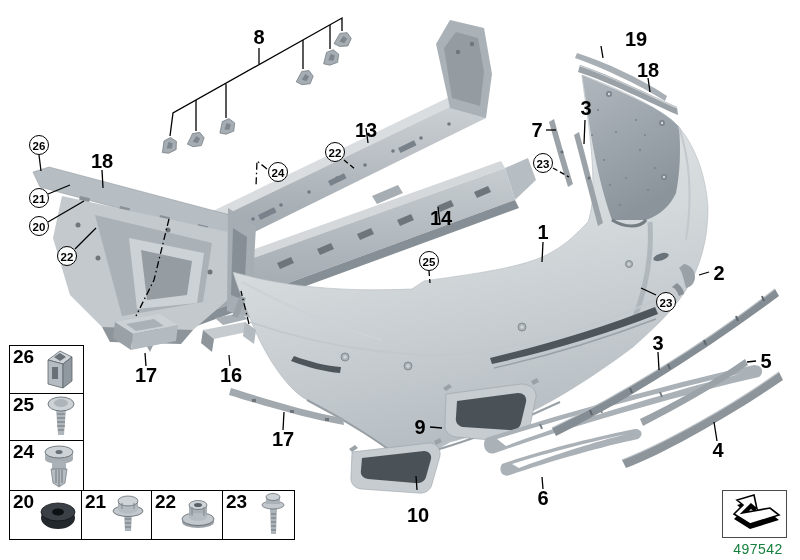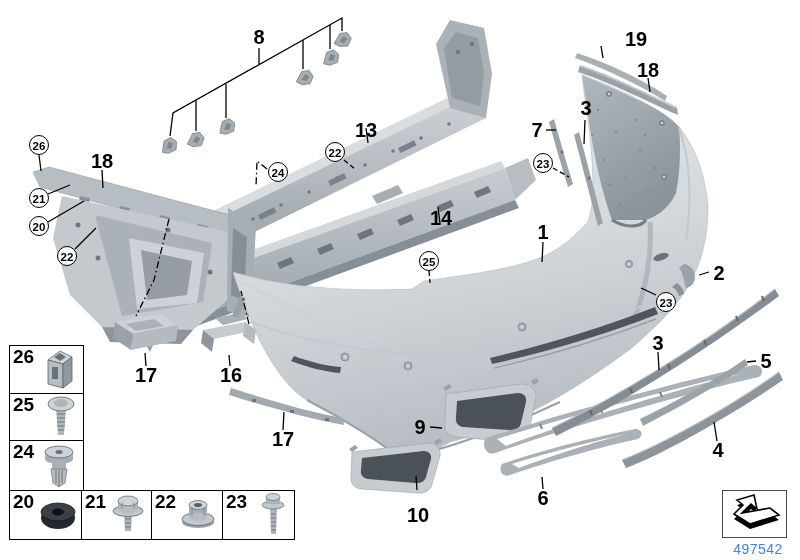--- a/index.html
+++ b/index.html
@@ -32,21 +32,21 @@
   }
   .cell .icon{position:absolute;right:3px;top:50%;transform:translateY(-50%);}
   .cell .icon svg{display:block;}
   
   .logo-box{
     position:absolute;left:722px;top:490px;width:65px;height:48px;
     border:1.5px solid #4a4a4a;box-sizing:border-box;background:#fff;
   }
   .doc-number{
     position:absolute;left:716px;top:541px;width:84px;
-    text-align:center;font-size:14px;color:#3b82f6;letter-spacing:.5px;
+    text-align:center;font-size:14px;color:#15803d;letter-spacing:.5px;
   }
 </style>
 </head>
 <body>
 
 <div class="stage">
 
 <svg class="art" width="800" height="560" viewBox="0 0 800 560">
   <defs>
     <linearGradient id="gBody" x1="0" y1="0" x2="0.25" y2="1">

